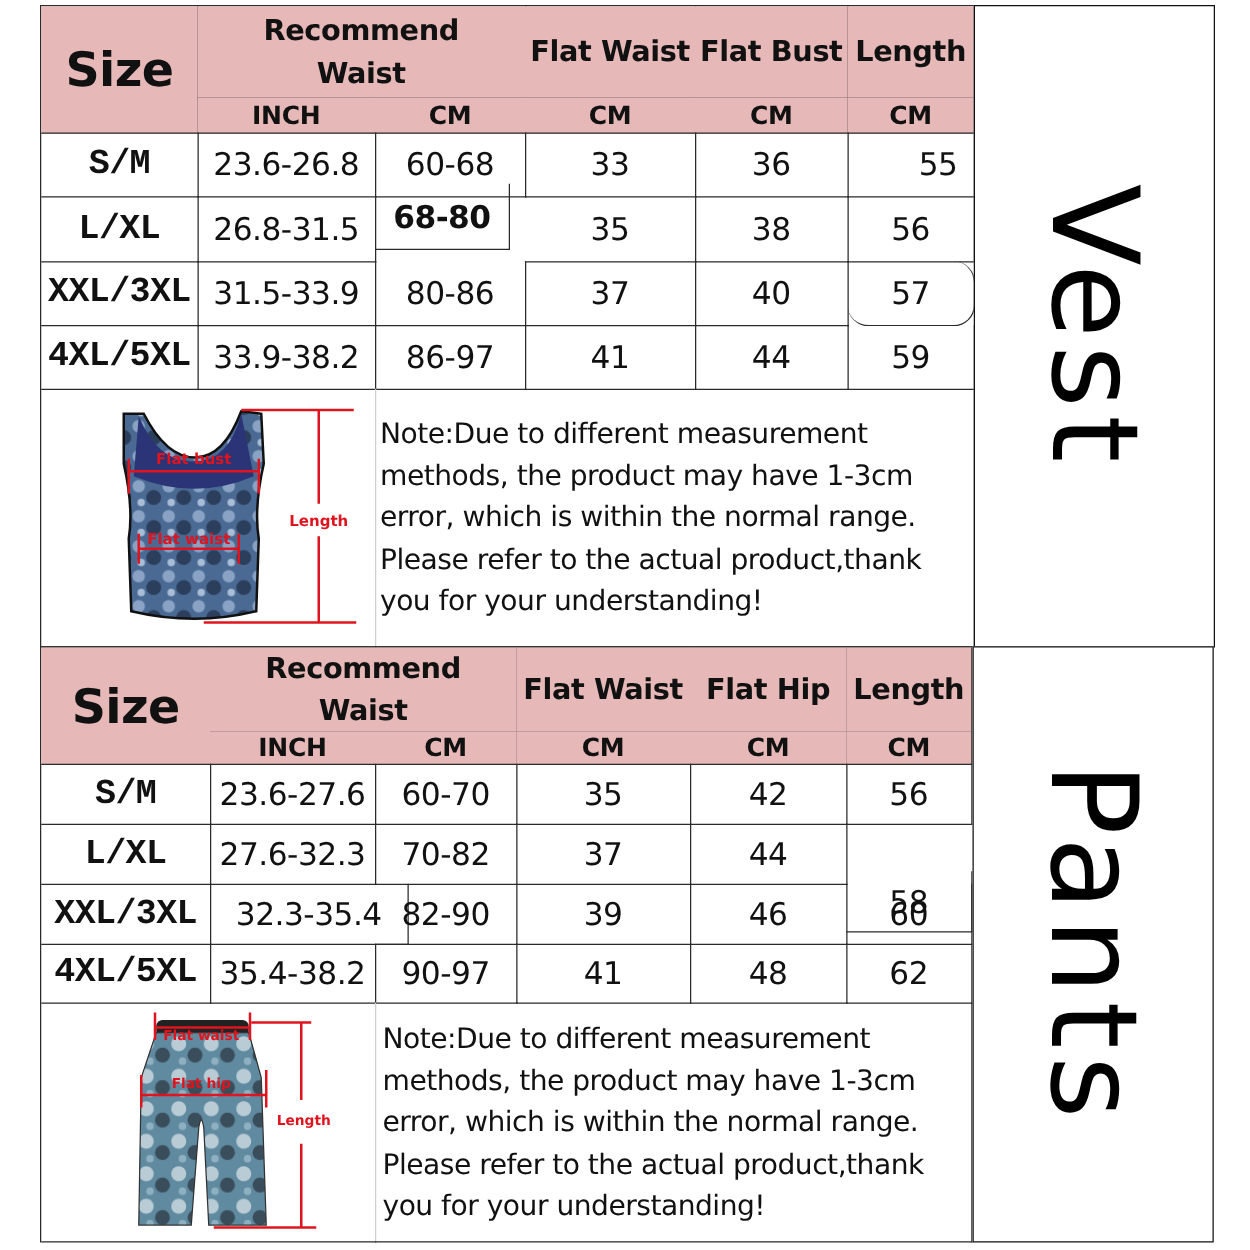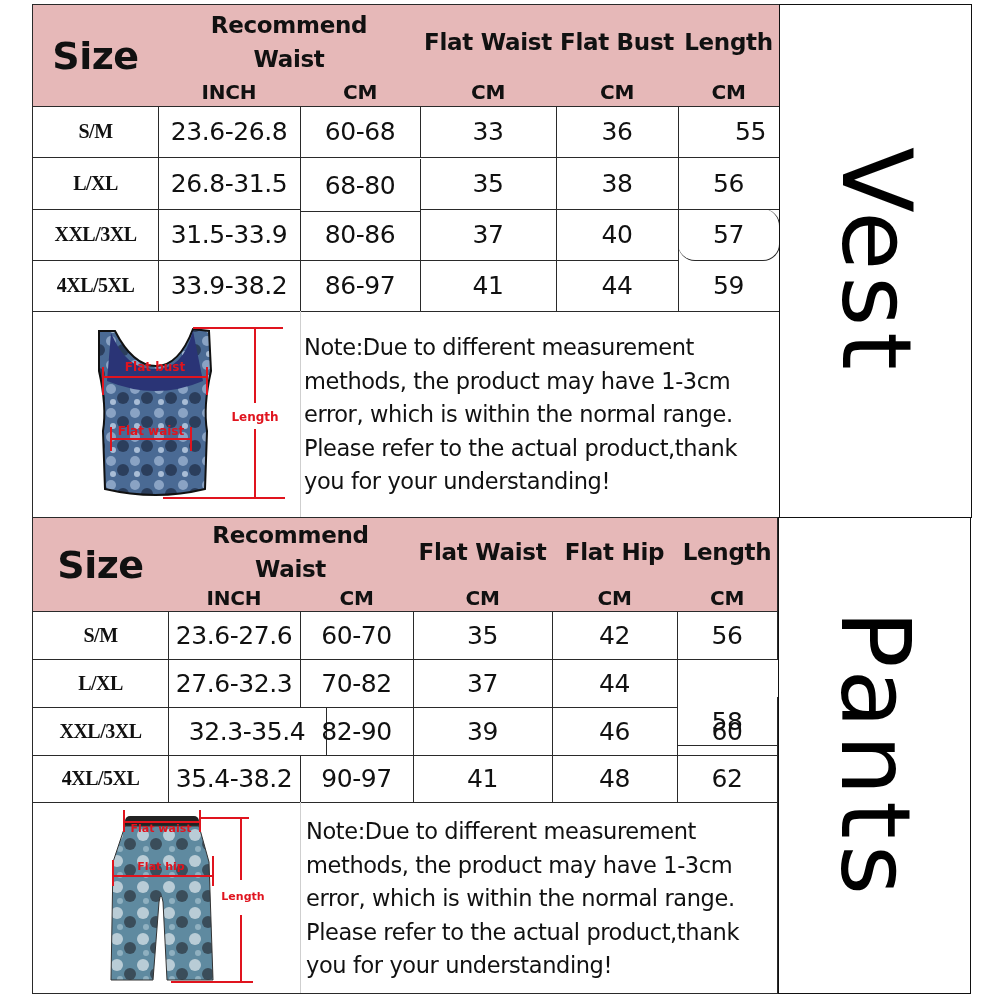--- a/index.html
+++ b/index.html
@@ -6,21 +6,21 @@
   body { width: 1000px; height: 1000px; position: relative; overflow: hidden;
          font-family: "Liberation Sans", "DejaVu Sans", sans-serif; color: #111; }
   .abs { position: absolute; box-sizing: border-box; }
   .cell { position: absolute; box-sizing: border-box; display: flex; align-items: center;
           justify-content: center; text-align: center; border-right: 1.5px solid #2a2a2a;
           border-bottom: 1.5px solid #2a2a2a; }
   .pink { background: #e6b8b8; }
   .hdr-big { font-family: "DejaVu Sans", sans-serif; font-weight: bold; font-size: 38px; letter-spacing: -0.5px; }
   .hdr { font-family: "DejaVu Sans", sans-serif; font-weight: bold; font-size: 23px; line-height: 34px; letter-spacing: -0.3px; }
   .hdr-sm { font-family: "DejaVu Sans", sans-serif; font-weight: bold; font-size: 20px; letter-spacing: -0.2px; text-align: center; }
-  .size-cell { font-family: Liberation Serif, serif; font-weight: bold; font-size: 20px; letter-spacing: -0.5px; }
+  .size-cell { font-family: Liberation Mono, monospace; font-weight: bold; font-size: 28px; letter-spacing: -0.5px; }
   .val { font-family: "DejaVu Sans", sans-serif; font-size: 25px; letter-spacing: -0.4px; }
   .note { position: absolute; box-sizing: border-box; font-family: "DejaVu Sans", sans-serif;
           font-size: 22.5px; line-height: 33.5px; letter-spacing: -0.4px; color: #111; }
   .side-box { position: absolute; box-sizing: border-box; border: 1.5px solid #111; background: #fff;
               display: flex; align-items: center; justify-content: center; }
   .side-label { writing-mode: vertical-rl; font-family: "DejaVu Sans", sans-serif; font-size: 96px;
                 letter-spacing: 6px; color: #000; line-height: 1; }
   .outer-left { border-left: 1.5px solid #2a2a2a; }
   .outer-top { border-top: 1.5px solid #2a2a2a; }
   .illus { position: absolute; }
@@ -60,21 +60,21 @@
     <div class="cell size-cell" style="left:33px;top:106px;width:126px;height:52px;">S/M</div>
     <div class="cell val" style="left:158px;top:106px;width:143px;height:52px;">23.6-26.8</div>
     <div class="cell val" style="left:300px;top:106px;width:121px;height:52px;">60-68</div>
     <div class="cell val" style="left:420px;top:106px;width:137px;height:52px;">33</div>
     <div class="cell val" style="left:556px;top:106px;width:123px;height:52px;">36</div>
     <div class="cell val" style="left:678px;top:106px;width:102px;height:52px;padding-left:44px;">55</div>
   </div>
   <div>
     <div class="cell size-cell" style="left:33px;top:157px;width:126px;height:53px;">L/XL</div>
     <div class="cell val" style="left:158px;top:157px;width:143px;height:53px;">26.8-31.5</div>
-    <div class="cell val" style="left:300px;top:159px;width:121px;height:53px;">68-80</div>
+    <div class="cell val" style="left:300px;top:147px;width:108px;height:53px;font-weight:bold;">68-80</div>
     <div class="cell val" style="left:420px;top:157px;width:137px;height:53px;">35</div>
     <div class="cell val" style="left:556px;top:157px;width:123px;height:53px;">38</div>
     <div class="cell val" style="left:678px;top:157px;width:102px;height:53px;">56</div>
   </div>
   <div>
     <div class="cell size-cell" style="left:33px;top:209px;width:126px;height:52px;">XXL/3XL</div>
     <div class="cell val" style="left:158px;top:209px;width:143px;height:52px;">31.5-33.9</div>
     <div class="cell val" style="left:300px;top:209px;width:121px;height:52px;">80-86</div>
     <div class="cell val" style="left:420px;top:209px;width:137px;height:52px;">37</div>
     <div class="cell val" style="left:556px;top:209px;width:123px;height:52px;">40</div>

